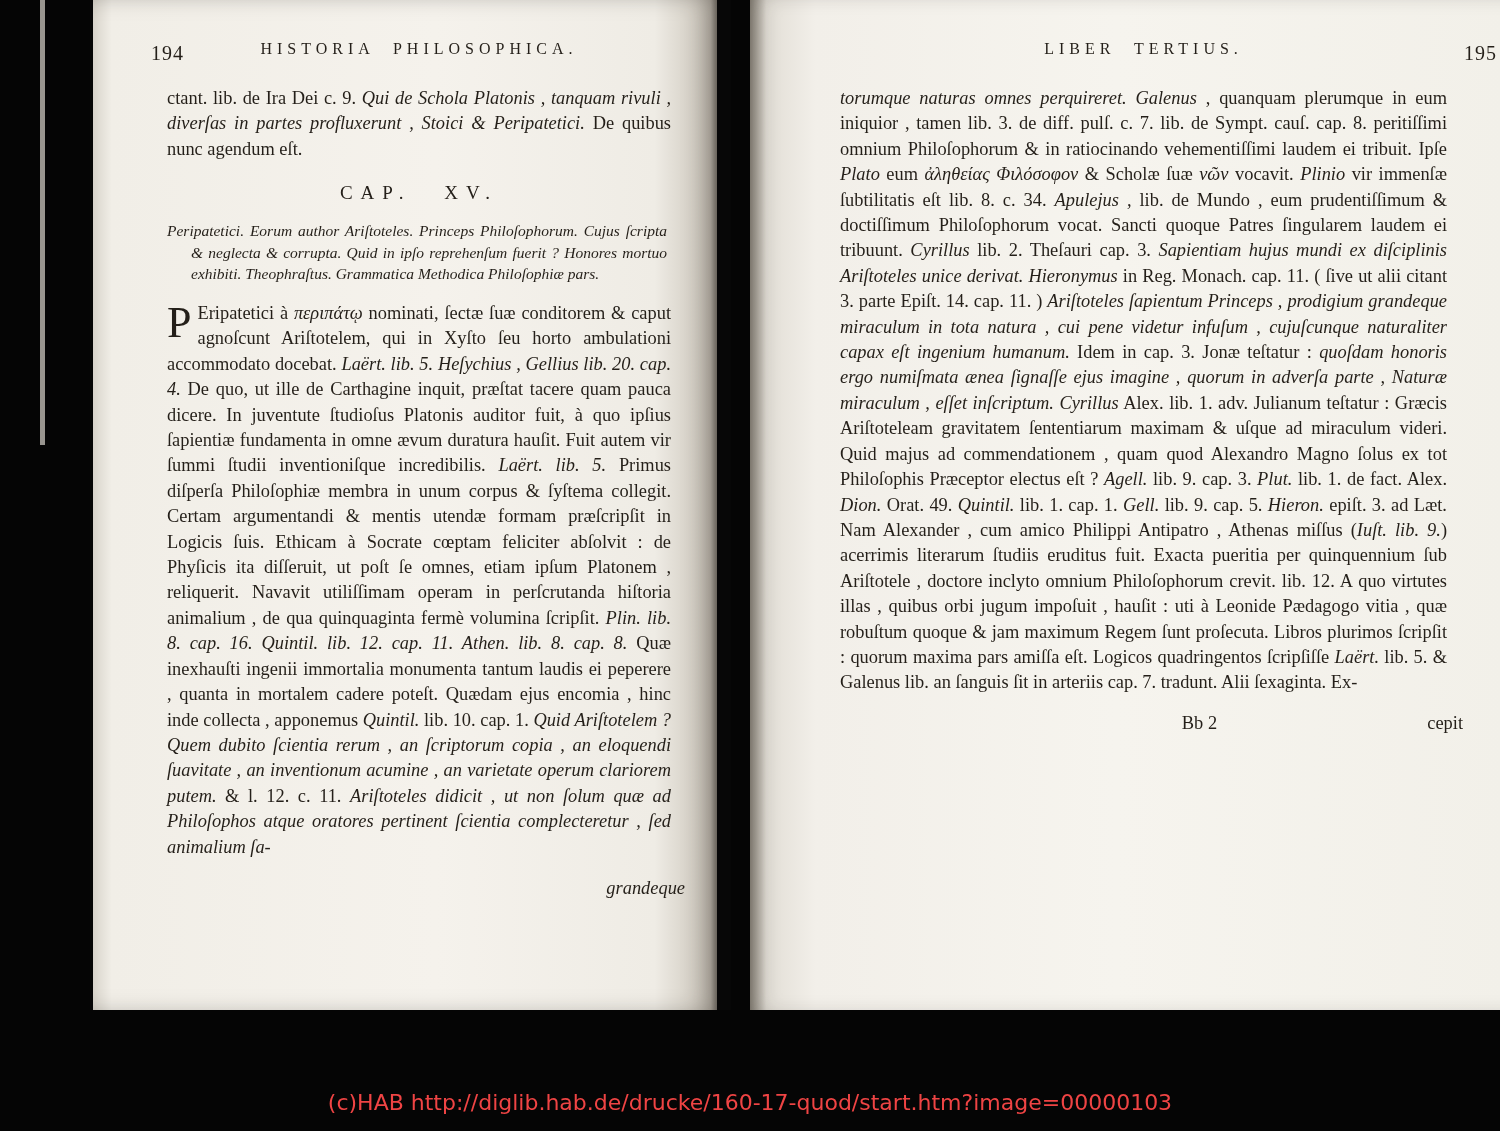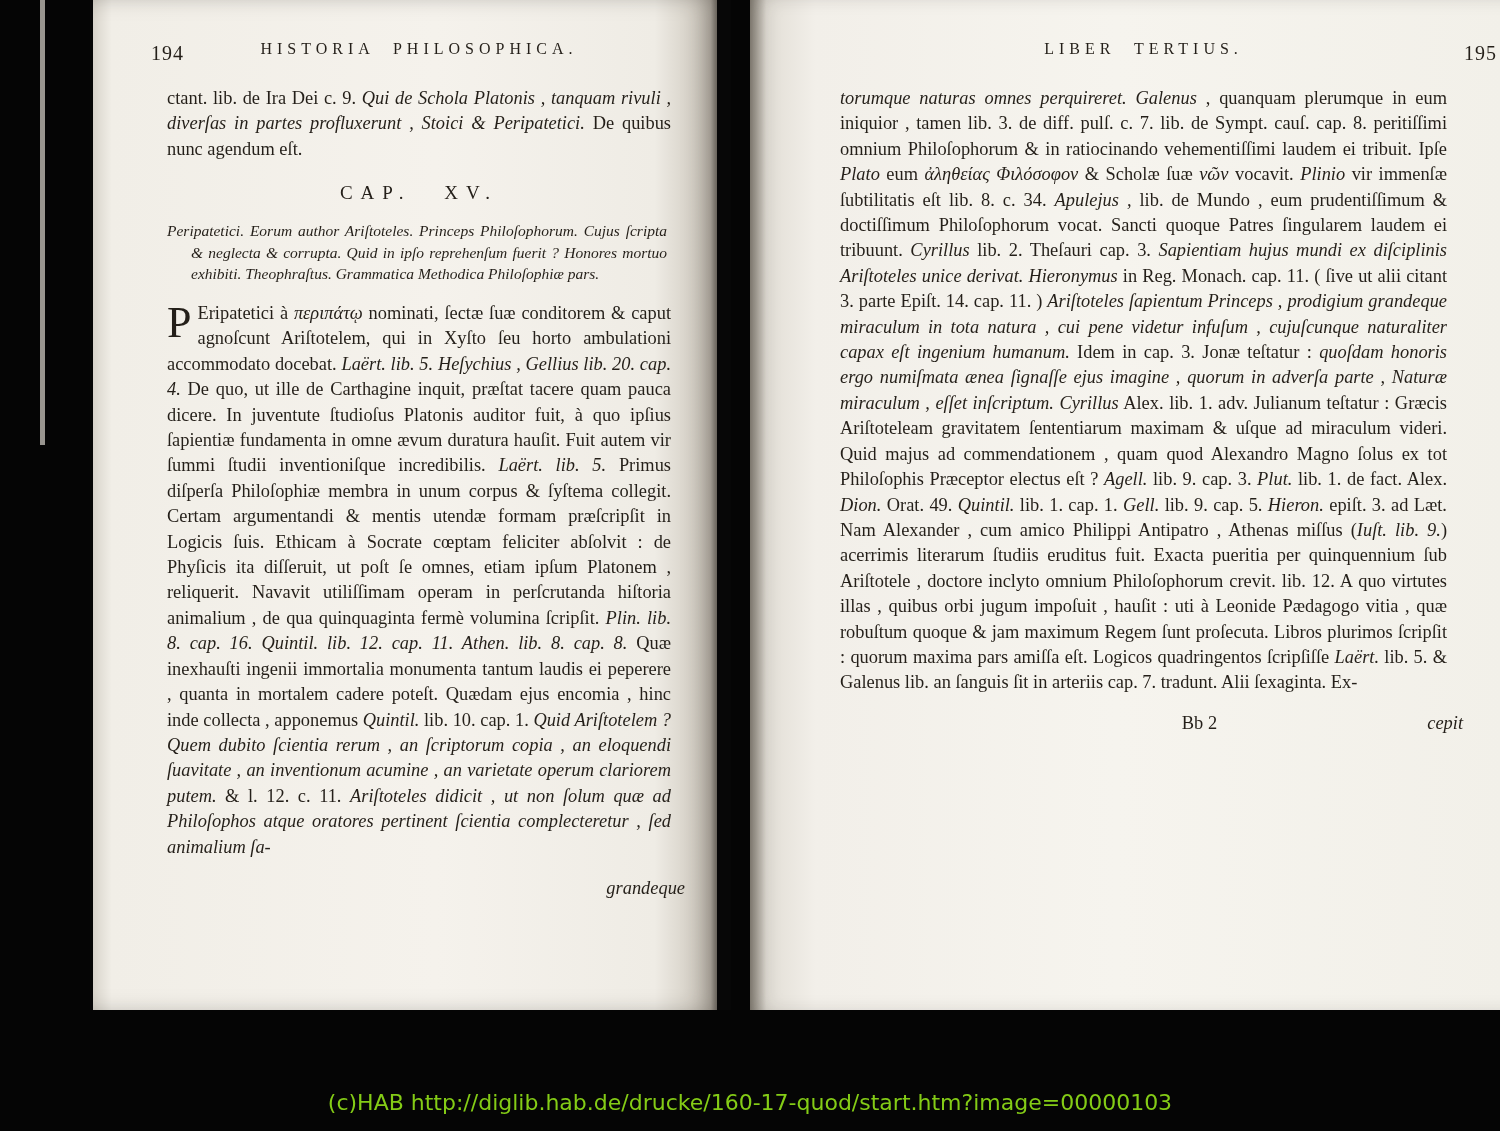--- a/index.html
+++ b/index.html
@@ -40,25 +40,25 @@
   .cap-heading { text-align:center; font-size:19px; letter-spacing:8px; word-spacing:20px; margin:20px 0 14px 0; }
   .argument {
     font-style:italic; font-size:15.5px; line-height:21.6px; text-align:justify;
     padding-left:24px; text-indent:-24px; margin-bottom:16px; padding-right:4px;
   }
   .it { font-style:italic; }
   .dropcap { float:left; font-size:44px; line-height:37px; padding:3px 6px 0 0; font-style:normal; }
   .catchline { text-align:right; font-style:italic; font-size:18.4px; line-height:25.4px; padding-right:2px; }
   .sigline { position:relative; height:28px; font-size:18.4px; margin-top:17px; }
   .sig { position:absolute; left:56%; }
-  .catch-right { position:absolute; right:0;font-style:italic; }
+  .catch-right { position:absolute; right:0; }
 
   .caption {
     position:absolute; left:0; right:0; top:1090px; text-align:center;
-    color:#84cc16; font-family:"DejaVu Sans","Liberation Sans",sans-serif; font-size:22px;
+    color:#ef4444; font-family:"DejaVu Sans","Liberation Sans",sans-serif; font-size:22px;
   }
 </style>
 </head>
 <body>
 
 <div class="stage">
 
   <div class="edge"></div>
 
   <div class="page page-left">

